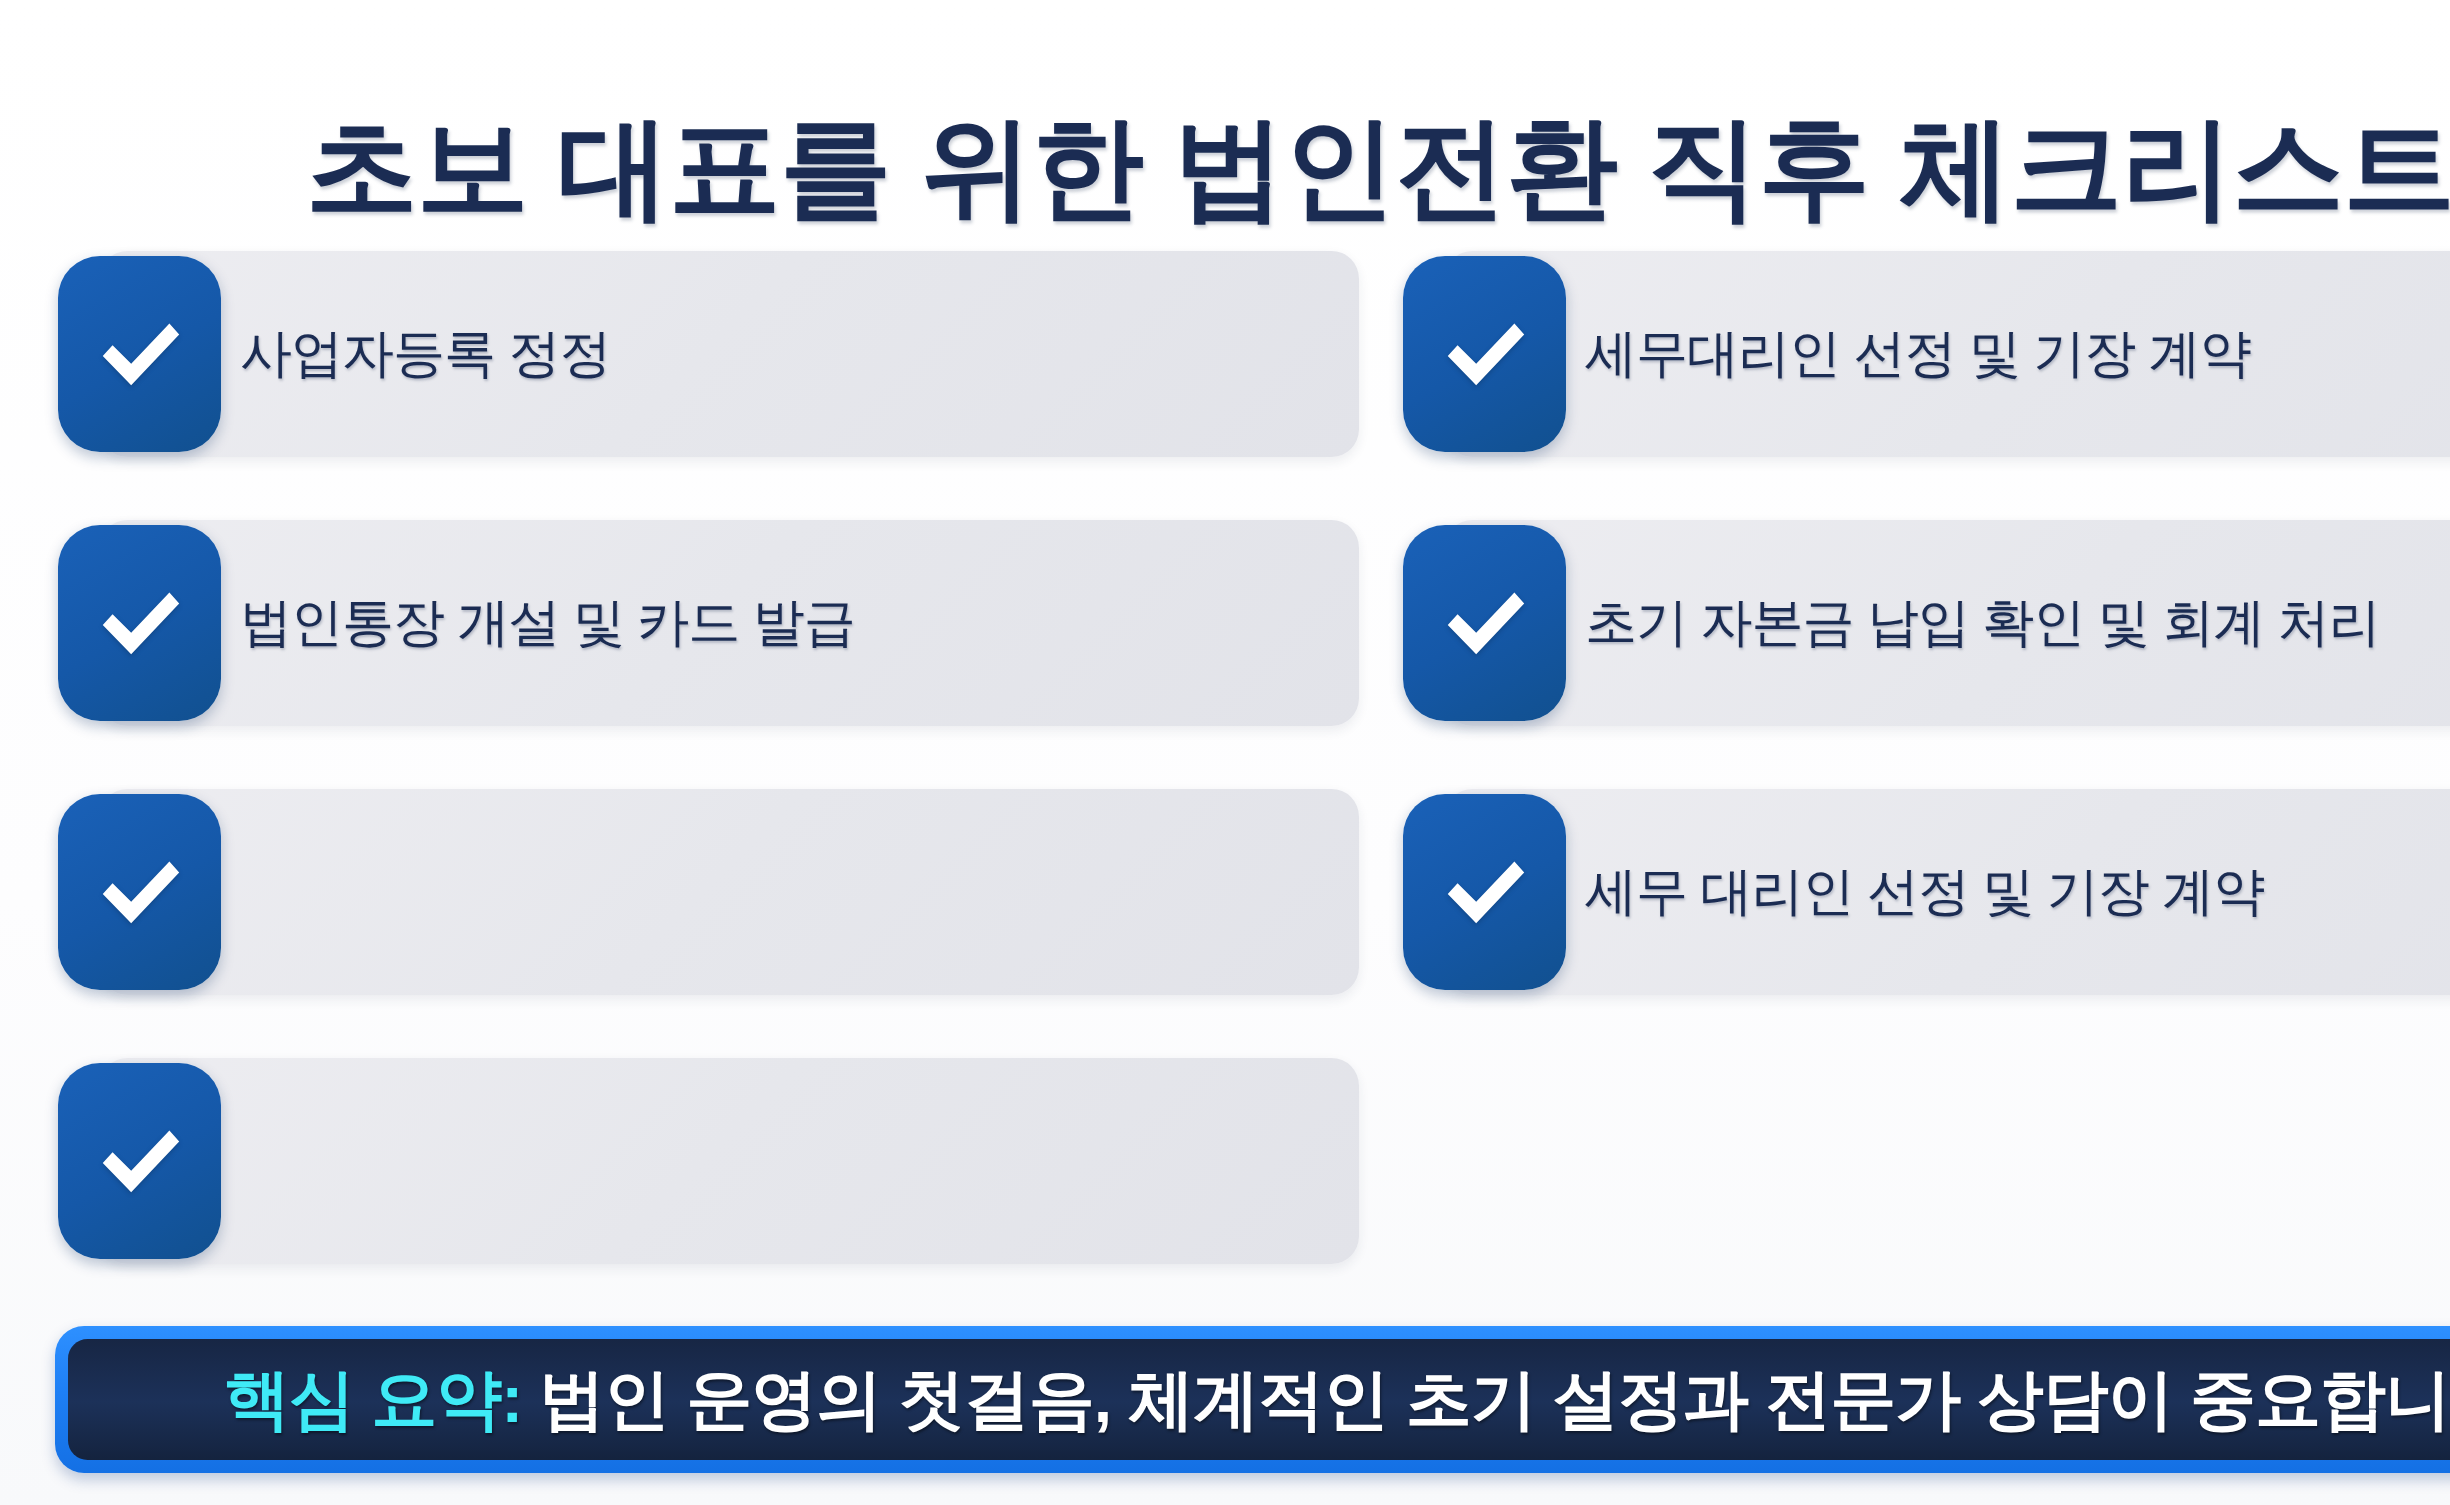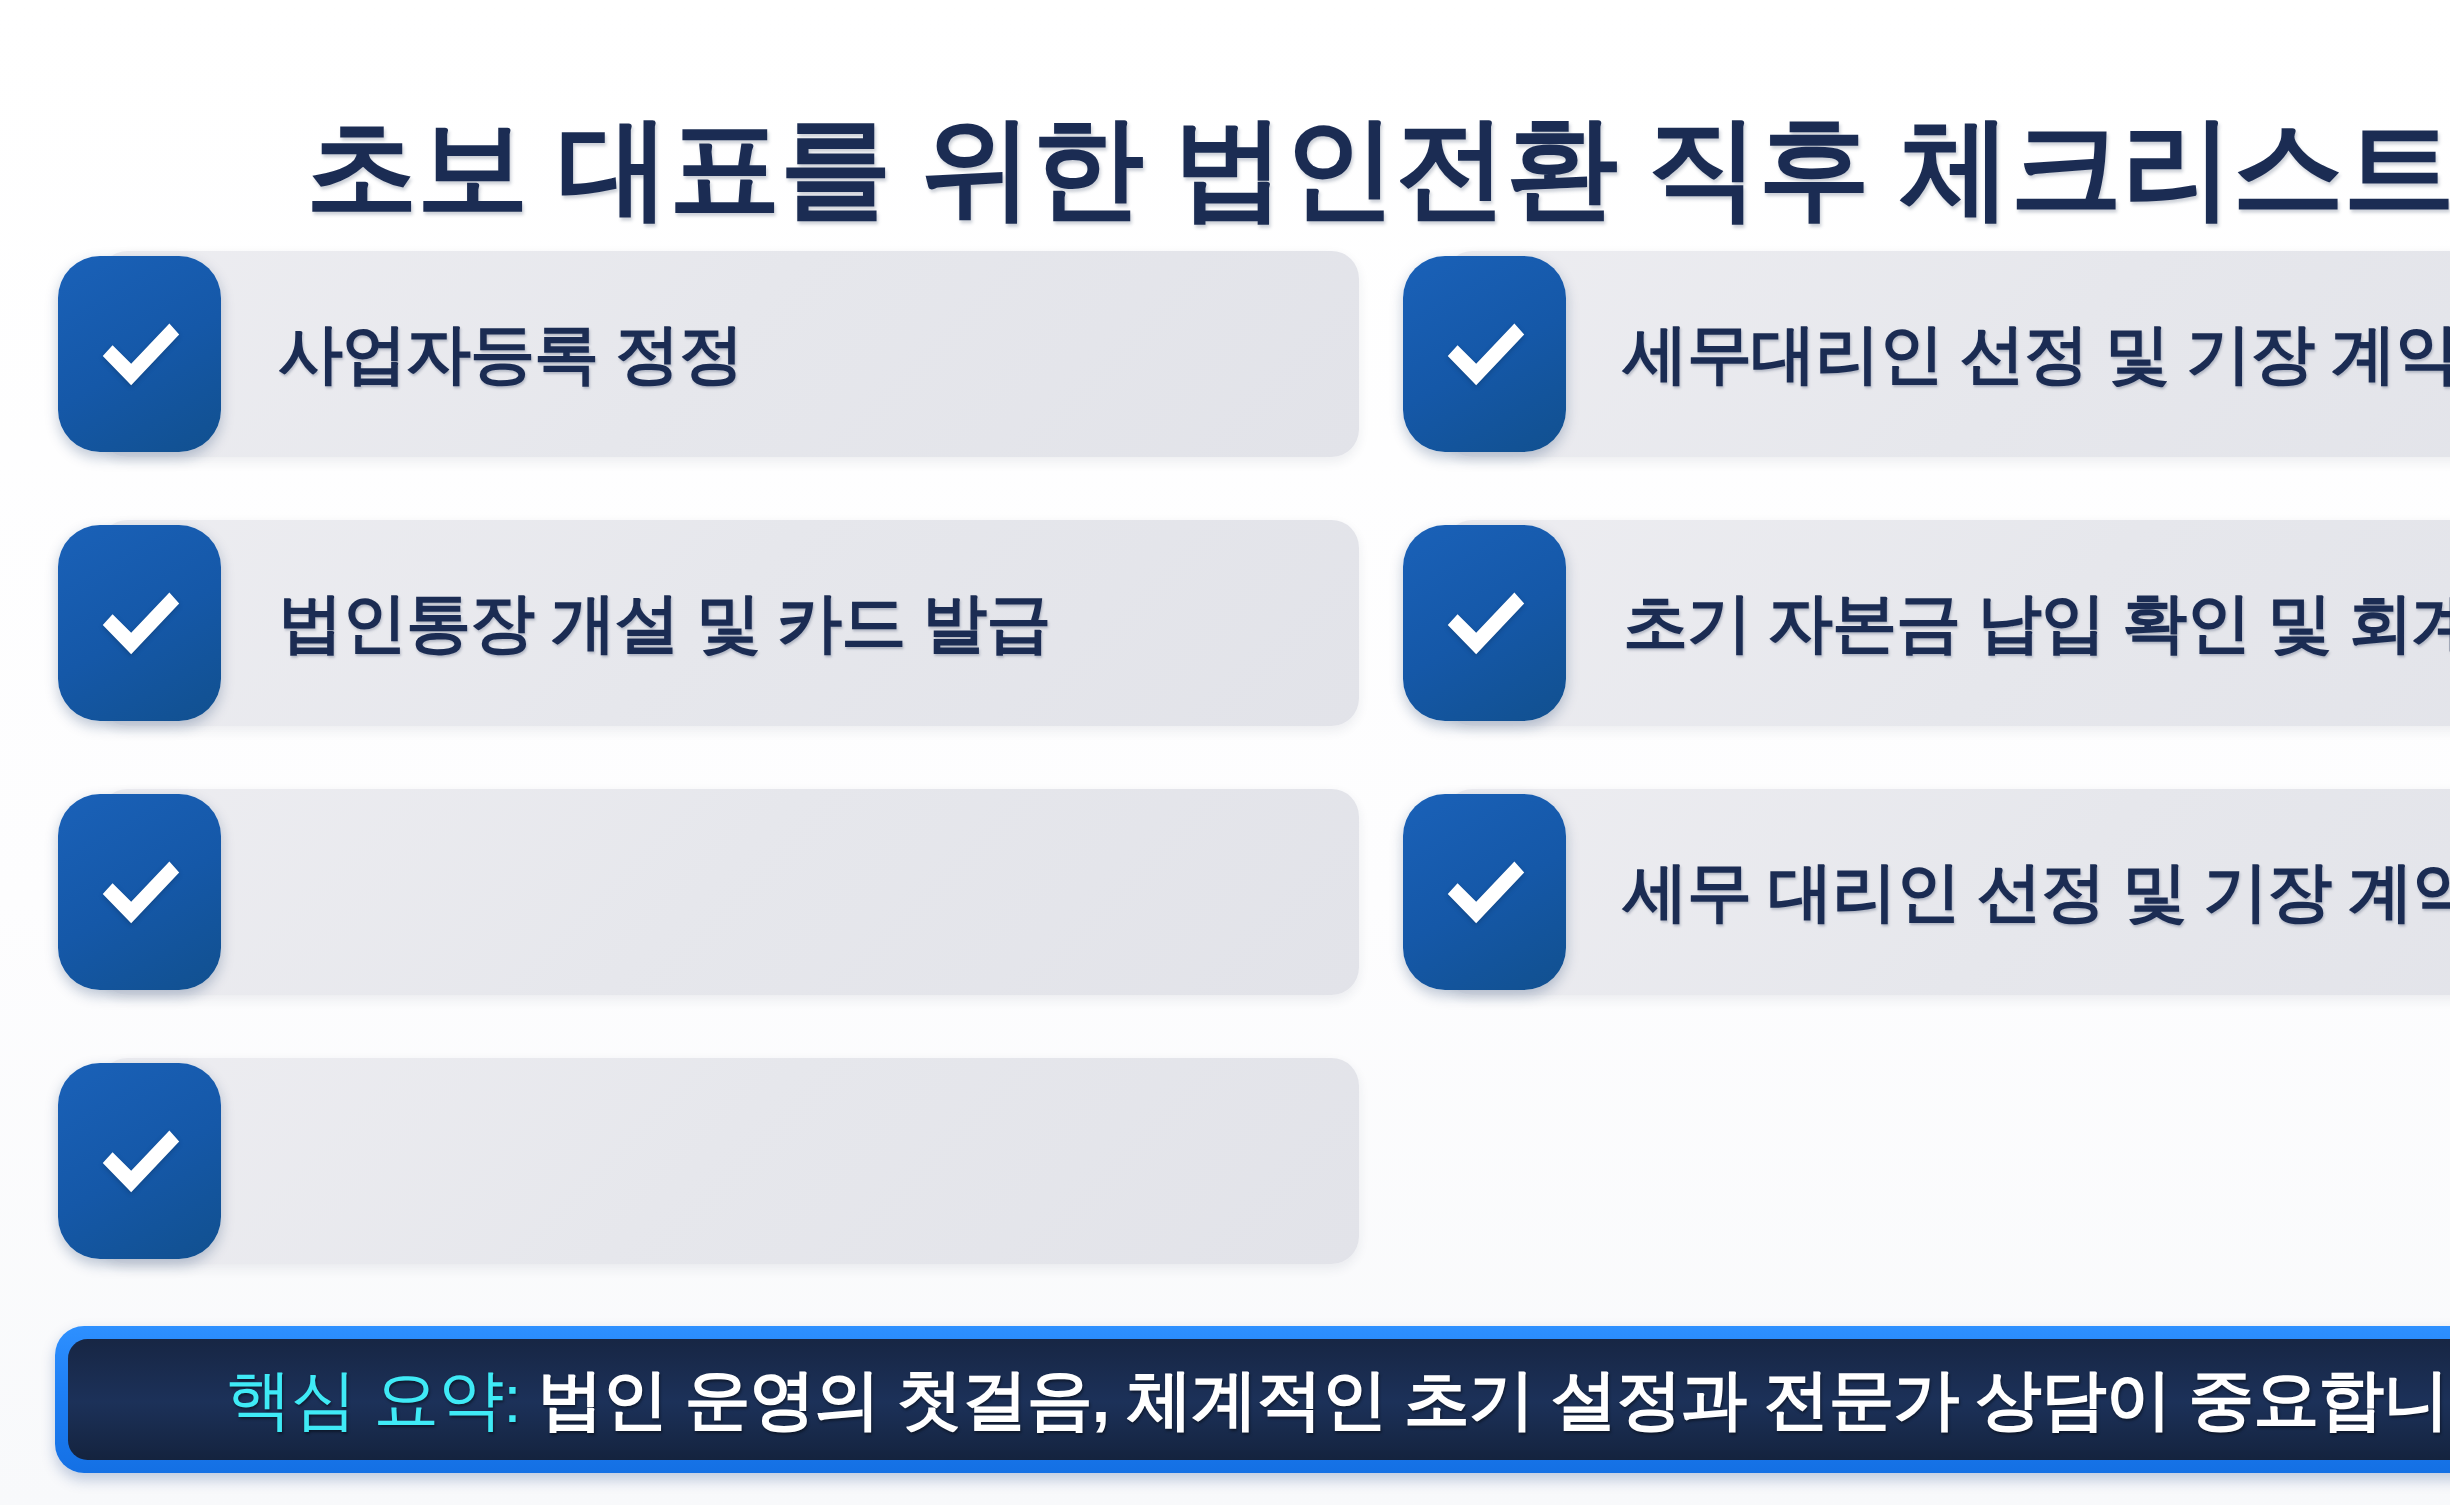--- a/index.html
+++ b/index.html
@@ -88,23 +88,23 @@
   .badge svg {
     width: 98px;
     height: 98px;
     display: block;
     filter: drop-shadow(0 2px 2.5px rgba(0,0,0,0.18));
   }
 
   .card-label {
     position: relative;
     z-index: 4;
-    margin-left: 57px;
-    font-size: 65px;
-    font-weight: 700;
+    margin-left: 19px;
+    font-size: 52px;
+    font-weight: 400;
     color: #1B2C53;
     letter-spacing: -1px;
     white-space: nowrap;
     text-shadow: 1px 2px 2.5px rgba(30,45,80,0.26);
   }
 
   
   .summary {
     position: absolute;
     left: 55px;
@@ -123,21 +123,21 @@
     background: linear-gradient(180deg, #172644 0%, #1C3159 52%, #14233E 100%);
     border-radius: 19.6px;
     display: flex;
     align-items: center;
     justify-content: center;
     white-space: nowrap;
     overflow: hidden;
   }
   .summary-accent {
     font-size: 66px;
-    font-weight: 400;
+    font-weight: 700;
     color: #3FEAF6;
     letter-spacing: -1px;
     text-shadow: 1px 2px 2.9px rgba(0,0,0,0.45);
     text-align: right;
   }
   .summary-text {
     font-size: 66px;
     font-weight: 700;
     color: #FFFFFF;
     letter-spacing: -1px;

